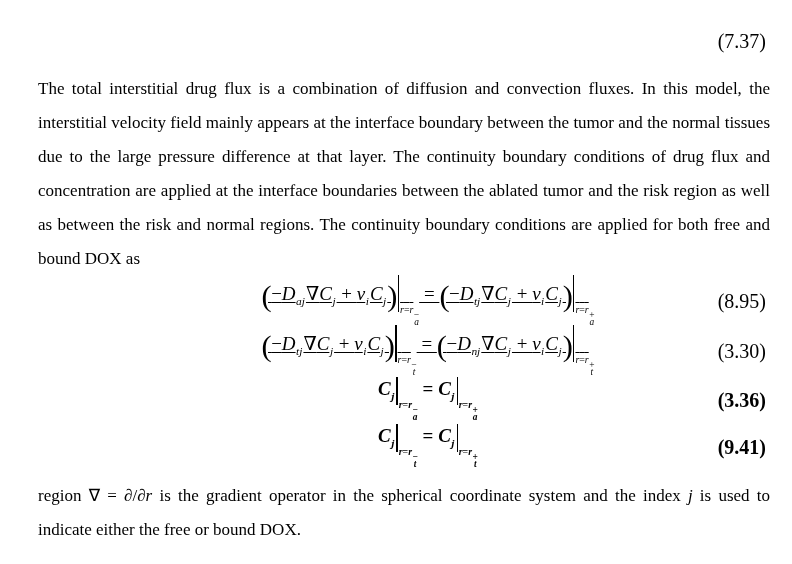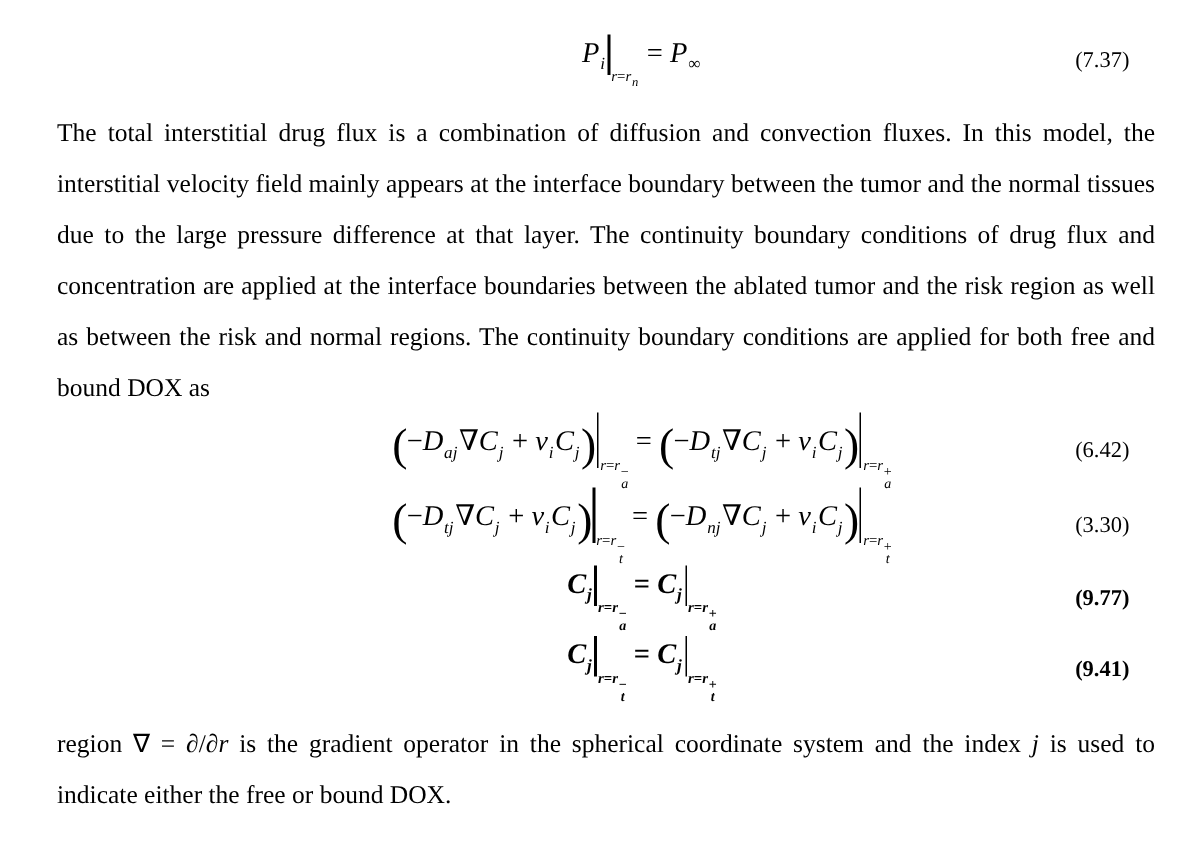--- a/index.html
+++ b/index.html
@@ -29,28 +29,28 @@
   .p2 { margin-top: 9px; }
 
   
   .eq-row {
     position: relative;
     display: flex;
     align-items: center;
     justify-content: center;
   }
   .eq-row-first { height: 54px; }
-  .eq-row-lg { height: 50px; }
+  .eq-row-lg { height: 50px; text-decoration: underline; }
   .eq-row-sm { height: 47px; font-weight: bold; }
   .eq-num {
     position: absolute;
-    right: 17px;
+    right: 4px;
     top: 50%;
     transform: translateY(-50%);
-    font-size: 15px;
+    font-size: 20px;
     font-style: normal;
   }
   .eq-body {
     position: relative;
     left: 24px;
     white-space: nowrap;
   }
 
   
   .math { font-size: 19px; }
@@ -104,35 +104,34 @@
   }
   .mstack-sup { font-style: normal; display: block; }
   .mstack-sub { font-style: italic; display: block; }
 </style>
 </head>
 <body>
 
 <div class="page">
 
   <div class="eq-row eq-row-first">
-    <span class="math eq-body"><span class="mi">P</span><span class="msub">i</span><span class="mbar"><span class="mbar-line"></span><span class="mbar-sub"><span class="mi">r</span><span class="mo">=</span><span class="mi">r</span><span class="msub">n</span></span></span><span class="mo"> = </span><span class="mi">P</span><span class="msub mup">∞</span></span>
     <span class="eq-num">(7.37)</span>
   </div>
 
   <p class="body-text p1">The total interstitial drug flux is a combination of diffusion and convection fluxes. In this model, the interstitial velocity field mainly appears at the interface boundary between the tumor and the normal tissues due to the large pressure difference at that layer. The continuity boundary conditions of drug flux and concentration are applied at the interface boundaries between the ablated tumor and the risk region as well as between the risk and normal regions. The continuity boundary conditions are applied for both free and bound DOX as</p>
 
   <div class="eq-row eq-row-lg">
     <span class="math eq-body"><span class="bigp">(</span><span class="mo">−</span><span class="mi">D</span><span class="msub">aj</span><span class="mo">∇</span><span class="mi">C</span><span class="msub">j</span><span class="mo"> + </span><span class="mi">v</span><span class="msub">i</span><span class="mi">C</span><span class="msub">j</span><span class="bigp">)</span><span class="mbar"><span class="mbar-line tall"></span><span class="mbar-sub"><span class="mi">r</span><span class="mo">=</span><span class="mi">r</span><span class="mstack">
               <span class="mstack-sup">−</span>
               <span class="mstack-sub">a</span>
             </span></span></span><span class="mo"> = </span><span class="bigp">(</span><span class="mo">−</span><span class="mi">D</span><span class="msub">tj</span><span class="mo">∇</span><span class="mi">C</span><span class="msub">j</span><span class="mo"> + </span><span class="mi">v</span><span class="msub">i</span><span class="mi">C</span><span class="msub">j</span><span class="bigp">)</span><span class="mbar"><span class="mbar-line tall"></span><span class="mbar-sub"><span class="mi">r</span><span class="mo">=</span><span class="mi">r</span><span class="mstack">
               <span class="mstack-sup">+</span>
               <span class="mstack-sub">a</span>
             </span></span></span></span>
-    <span class="eq-num">(6.42)</span>
+    <span class="eq-num">(8.95)</span>
   </div>
 
   <div class="eq-row eq-row-lg">
     <span class="math eq-body"><span class="bigp">(</span><span class="mo">−</span><span class="mi">D</span><span class="msub">tj</span><span class="mo">∇</span><span class="mi">C</span><span class="msub">j</span><span class="mo"> + </span><span class="mi">v</span><span class="msub">i</span><span class="mi">C</span><span class="msub">j</span><span class="bigp">)</span><span class="mbar"><span class="mbar-line tall"></span><span class="mbar-sub"><span class="mi">r</span><span class="mo">=</span><span class="mi">r</span><span class="mstack">
               <span class="mstack-sup">−</span>
               <span class="mstack-sub">t</span>
             </span></span></span><span class="mo"> = </span><span class="bigp">(</span><span class="mo">−</span><span class="mi">D</span><span class="msub">nj</span><span class="mo">∇</span><span class="mi">C</span><span class="msub">j</span><span class="mo"> + </span><span class="mi">v</span><span class="msub">i</span><span class="mi">C</span><span class="msub">j</span><span class="bigp">)</span><span class="mbar"><span class="mbar-line tall"></span><span class="mbar-sub"><span class="mi">r</span><span class="mo">=</span><span class="mi">r</span><span class="mstack">
               <span class="mstack-sup">+</span>
               <span class="mstack-sub">t</span>
             </span></span></span></span>
@@ -140,21 +139,21 @@
   </div>
 
   <div class="eq-row eq-row-sm">
     <span class="math eq-body"><span class="mi">C</span><span class="msub">j</span><span class="mbar"><span class="mbar-line"></span><span class="mbar-sub"><span class="mi">r</span><span class="mo">=</span><span class="mi">r</span><span class="mstack">
               <span class="mstack-sup">−</span>
               <span class="mstack-sub">a</span>
             </span></span></span><span class="mo"> = </span><span class="mi">C</span><span class="msub">j</span><span class="mbar"><span class="mbar-line"></span><span class="mbar-sub"><span class="mi">r</span><span class="mo">=</span><span class="mi">r</span><span class="mstack">
               <span class="mstack-sup">+</span>
               <span class="mstack-sub">a</span>
             </span></span></span></span>
-    <span class="eq-num">(9.77)</span>
+    <span class="eq-num">(3.36)</span>
   </div>
 
   <div class="eq-row eq-row-sm">
     <span class="math eq-body"><span class="mi">C</span><span class="msub">j</span><span class="mbar"><span class="mbar-line"></span><span class="mbar-sub"><span class="mi">r</span><span class="mo">=</span><span class="mi">r</span><span class="mstack">
               <span class="mstack-sup">−</span>
               <span class="mstack-sub">t</span>
             </span></span></span><span class="mo"> = </span><span class="mi">C</span><span class="msub">j</span><span class="mbar"><span class="mbar-line"></span><span class="mbar-sub"><span class="mi">r</span><span class="mo">=</span><span class="mi">r</span><span class="mstack">
               <span class="mstack-sup">+</span>
               <span class="mstack-sub">t</span>
             </span></span></span></span>

